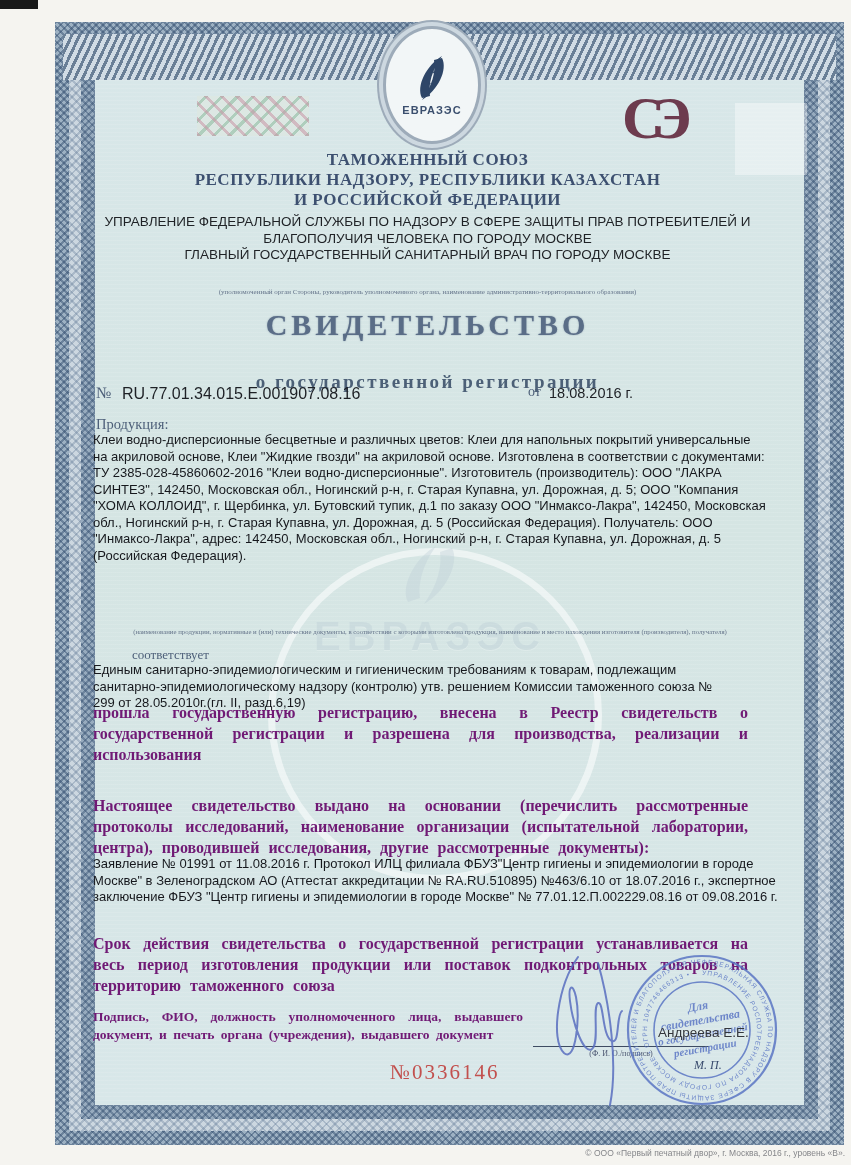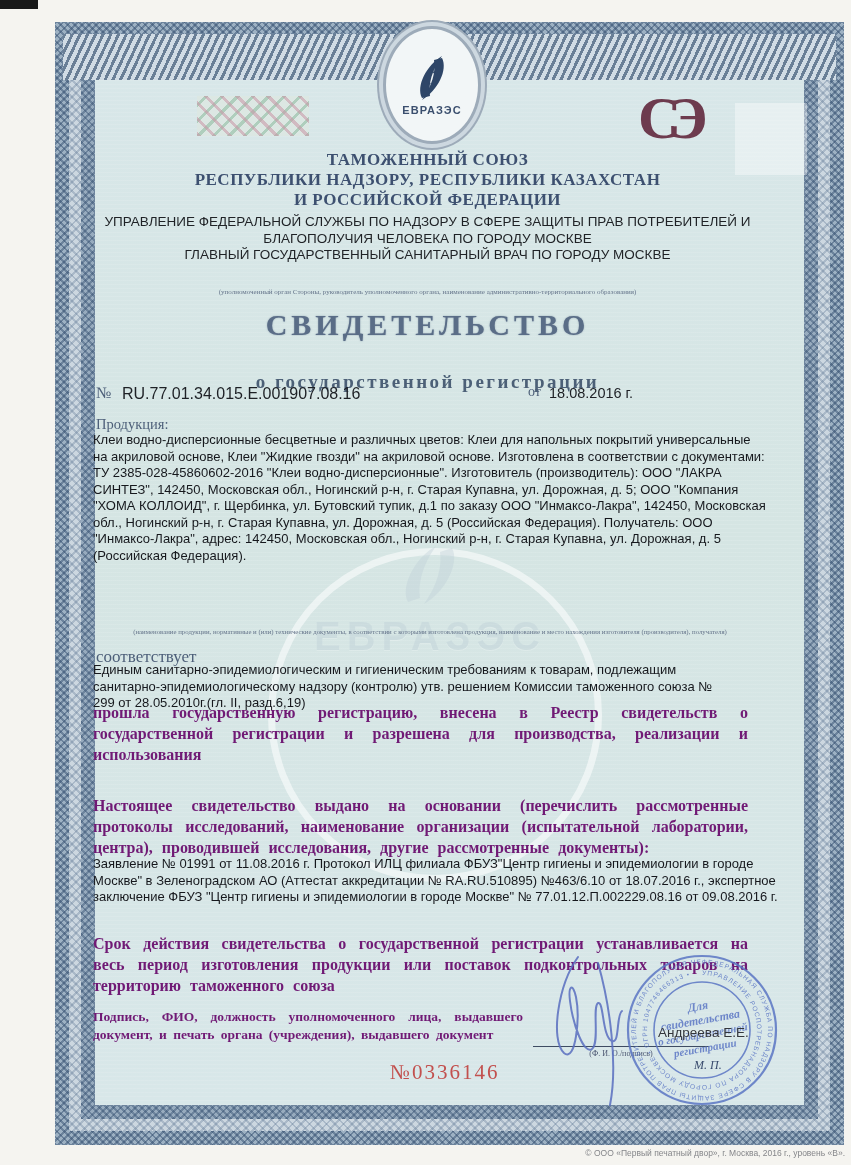--- a/index.html
+++ b/index.html
@@ -31,21 +31,21 @@
 
   
   .medallion{position:absolute;left:383px;top:26px;width:92px;height:112px;border-radius:50%;
       background:#f2f6f7;border:3px solid #9dabb9;box-shadow:0 0 0 4px #cdd8e0,0 0 0 6px #9dabb9;
       display:flex;flex-direction:column;align-items:center;justify-content:center;z-index:5;}
   .medallion .txt{font-size:11px;font-weight:bold;color:#3b4f6e;letter-spacing:1px;margin-top:2px;}
   .lattice{position:absolute;left:197px;top:96px;width:112px;height:40px;z-index:4;opacity:.8;background:
       repeating-linear-gradient(45deg,rgba(197,130,150,.55) 0 3px,rgba(255,255,255,0) 3px 11px),
       repeating-linear-gradient(-45deg,rgba(120,175,140,.55) 0 3px,rgba(255,255,255,0) 3px 11px),
       #dde8e2;}
-  .se-mark{position:absolute;left:638px;top:88px;z-index:5;font-family:"Liberation Serif",serif;
+  .se-mark{position:absolute;left:622px;top:88px;z-index:5;font-family:"Liberation Serif",serif;
       font-weight:bold;font-size:60px;line-height:1;color:#6d3b4e;letter-spacing:-0.24em;text-align:center;}
   .wm-square{position:absolute;left:735px;top:103px;width:72px;height:72px;
       background:rgba(255,255,255,.38);z-index:3;}
 
   
   .abs{position:absolute;}
   .center{text-align:center;}
   .h-serif{font-family:"Liberation Serif",serif;font-weight:bold;font-size:17px;line-height:20px;
       color:#3d5070;letter-spacing:.5px;}
   .h-sans{font-size:13.5px;line-height:16.5px;color:#1f2226;}
@@ -129,21 +129,21 @@
 
   <div class="abs serif-lbl" style="left:96px;top:384px;font-size:16px;">№</div>
   <div class="abs" style="left:122px;top:385px;font-size:16px;color:#1d2025;text-align:center;">RU.77.01.34.015.Е.001907.08.16</div>
   <div class="abs serif-lbl" style="left:528px;top:384px;font-size:14px;">от</div>
   <div class="abs" style="left:549px;top:385px;font-size:14.5px;color:#1d2025;">18.08.2016 г.</div>
 
   <div class="abs serif-lbl" style="left:96px;top:416px;font-size:14.5px;">Продукция:</div>
   <div class="abs body-sans" style="left:93px;top:432px;width:675px;">Клеи водно-дисперсионные бесцветные и различных цветов: Клеи для напольных покрытий универсальные на акриловой основе, Клеи "Жидкие гвозди" на акриловой основе. Изготовлена в соответствии с документами: ТУ 2385-028-45860602-2016 "Клеи водно-дисперсионные". Изготовитель (производитель): ООО "ЛАКРА СИНТЕЗ", 142450, Московская обл., Ногинский р-н, г. Старая Купавна, ул. Дорожная, д. 5; ООО "Компания "ХОМА КОЛЛОИД", г. Щербинка, ул. Бутовский тупик, д.1 по заказу ООО "Инмаксо-Лакра", 142450, Московская обл., Ногинский р-н, г. Старая Купавна, ул. Дорожная, д. 5 (Российская Федерация).  Получатель: ООО "Инмаксо-Лакра", адрес: 142450, Московская обл., Ногинский р-н, г. Старая Купавна, ул. Дорожная, д. 5 (Российская Федерация).</div>
   <div class="abs center cap" style="left:90px;top:628px;width:680px;font-size:6.8px;">(наименование продукции, нормативные и (или) технические документы, в соответствии с которыми изготовлена продукция, наименование и место нахождения изготовителя (производителя), получателя)</div>
 
-  <div class="abs serif-lbl" style="left:96px;top:647px;font-size:17px;">соответствует</div>
+  <div class="abs serif-lbl" style="left:96px;top:647px;font-size:13px;padding-left:36px;">соответствует</div>
   <div class="abs body-sans" style="left:93px;top:662px;width:625px;">Единым санитарно-эпидемиологическим и гигиеническим требованиям к товарам, подлежащим санитарно-эпидемиологическому надзору (контролю) утв. решением Комиссии таможенного союза № 299 от 28.05.2010г.(гл. II, разд.6,19)</div>
 
   <div class="abs serif-par" style="left:93px;top:702px;width:655px;">прошла государственную регистрацию, внесена в Реестр свидетельств о государственной регистрации и разрешена для производства, реализации и использования</div>
 
   <div class="abs serif-par" style="left:93px;top:795px;width:655px;">Настоящее свидетельство выдано на основании (перечислить рассмотренные протоколы исследований, наименование организации (испытательной лаборатории, центра), проводившей исследования, другие рассмотренные документы):</div>
   <div class="abs body-sans" style="left:93px;top:856px;width:700px;">Заявление № 01991 от 11.08.2016 г. Протокол ИЛЦ филиала ФБУЗ"Центр гигиены и эпидемиологии в городе Москве" в Зеленоградском АО (Аттестат аккредитации № RA.RU.510895) №463/6.10 от 18.07.2016 г., экспертное заключение ФБУЗ "Центр гигиены и эпидемиологии в городе Москве" № 77.01.12.П.002229.08.16 от 09.08.2016 г.</div>
 
   <div class="abs serif-par" style="left:93px;top:933px;width:655px;">Срок действия свидетельства о государственной регистрации устанавливается на весь период изготовления продукции или поставок подконтрольных товаров на территорию таможенного союза</div>
 
   <div class="abs serif-par" style="left:93px;top:1008px;width:430px;font-size:13.5px;line-height:18px;word-spacing:3px;">Подпись, ФИО, должность уполномоченного лица, выдавшего документ, и печать органа (учреждения), выдавшего документ</div>

